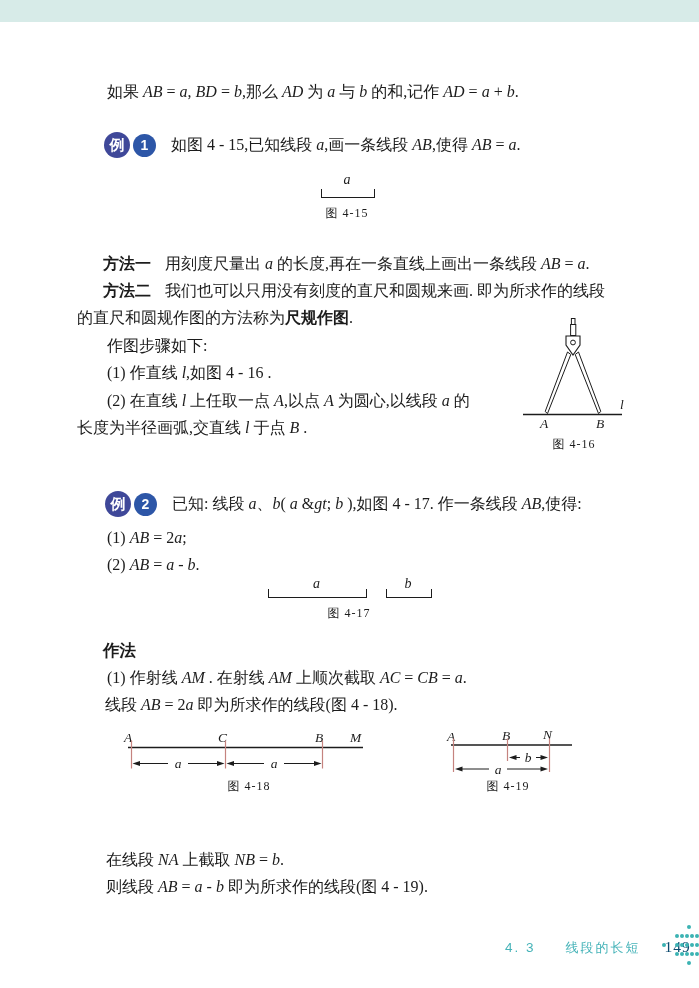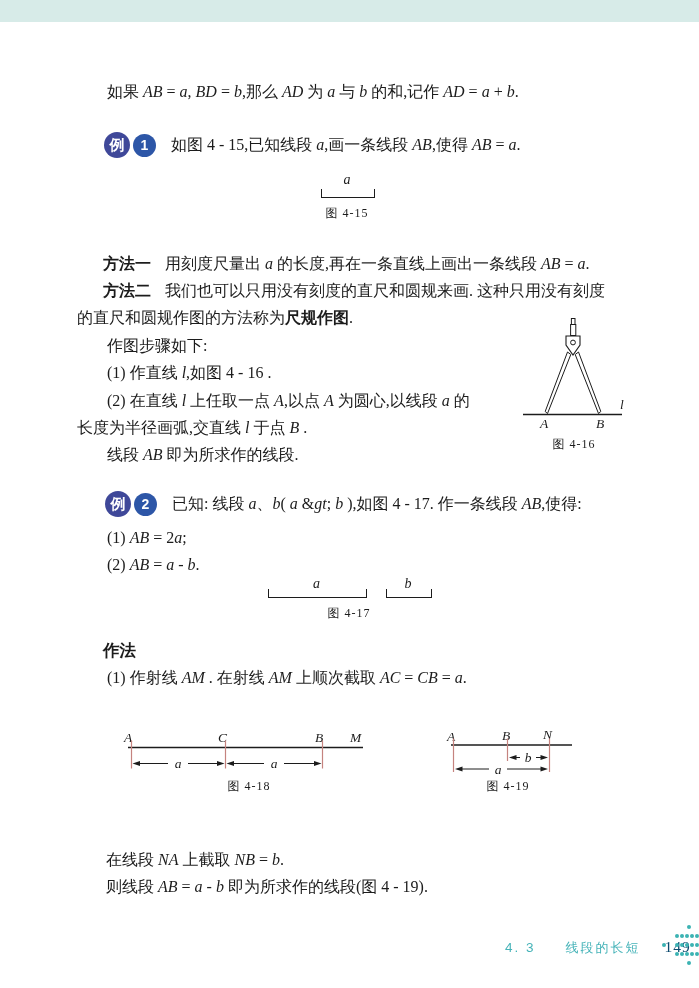--- a/index.html
+++ b/index.html
@@ -53,31 +53,30 @@
   </div>
 
   <div class="figlabel" style="left:321px;top:172px;width:52px;">a</div>
   <div class="seg" style="left:321px;top:189px;width:52px;"></div>
   <div class="caption" style="left:302px;top:205px;width:90px;">图 4-15</div>
 
   <div class="line" style="left:103px;top:252px;">
     <span class="blabel">方法一</span><span>用刻度尺量出 <i>a</i> 的长度,再在一条直线上画出一条线段 <i>AB</i> = <i>a</i>.</span>
   </div>
   <div class="line" style="left:103px;top:279px;">
-    <span class="blabel">方法二</span><span>我们也可以只用没有刻度的直尺和圆规来画. 这种只用没有刻度</span>
+    <span class="blabel">方法二</span><span>我们也可以只用没有刻度的直尺和圆规来画. 即为所求作的线段</span>
   </div>
   <div class="line" style="left:77px;top:306px;">
     <span>的直尺和圆规作图的方法称为</span><span class="bold-inline">尺规作图</span><span>.</span>
   </div>
 
   <div class="line" style="left:107px;top:334px;">作图步骤如下:</div>
   <div class="line" style="left:107px;top:361px;">(1) 作直线 <i>l</i>,如图 4 - 16 .</div>
   <div class="line" style="left:107px;top:389px;">(2) 在直线 <i>l</i> 上任取一点 <i>A</i>,以点 <i>A</i> 为圆心,以线段 <i>a</i> 的</div>
   <div class="line" style="left:77px;top:416px;">长度为半径画弧,交直线 <i>l</i> 于点 <i>B</i> .</div>
-  <div class="line" style="left:107px;top:443px;">线段 <i>AB</i> 即为所求作的线段.</div>
 
   <svg style="left:495px;top:316px;width:170px;height:115px;" viewBox="495 316 170 115">
 
     <line class="fig-stroke" x1="523" y1="414.5" x2="622" y2="414.5" stroke-width="1.3"></line>
 
     <rect x="571.4" y="318.5" width="3.6" height="6" class="fig-stroke" stroke-width="1"></rect>
     <rect x="570.6" y="324.5" width="5.2" height="11" class="fig-stroke" stroke-width="1"></rect>
 
     <polygon points="566,336 580,336 580,345 573,355 566,345" class="fig-stroke" stroke-width="1.1" fill="#fff"></polygon>
     <circle cx="573" cy="342.5" r="2.4" class="fig-stroke" stroke-width="1"></circle>
@@ -100,20 +99,21 @@
   <div class="line" style="left:107px;top:553px;">(2) <i>AB</i> = <i>a</i> - <i>b</i>.</div>
 
   <div class="figlabel" style="left:268px;top:576px;width:97px;">a</div>
   <div class="seg" style="left:268px;top:589px;width:97px;"></div>
   <div class="figlabel" style="left:386px;top:576px;width:44px;">b</div>
   <div class="seg" style="left:386px;top:589px;width:44px;"></div>
   <div class="caption" style="left:304px;top:605px;width:90px;">图 4-17</div>
 
   <div class="line heading" style="left:103px;top:639px;">作法</div>
   <div class="line" style="left:107px;top:666px;">(1) 作射线 <i>AM</i> .  在射线 <i>AM</i> 上顺次截取 <i>AC</i> = <i>CB</i> = <i>a</i>.</div>
+  <div class="line" style="left:105px;top:693px;">线段 <i>AB</i> = 2<i>a</i> 即为所求作的线段(图 4 - 18).</div>
 
   <svg style="left:110px;top:722px;width:260px;height:54px;" viewBox="110 722 260 54">
     <text class="mathtxt" x="124" y="742">A</text>
     <text class="mathtxt" x="218" y="742">C</text>
     <text class="mathtxt" x="315" y="742">B</text>
     <text class="mathtxt" x="350" y="742">M</text>
     <line class="fig-stroke" x1="128" y1="747.5" x2="363" y2="747.5" stroke-width="1.4"></line>
     <line class="red-tick" x1="131.5" y1="740.5" x2="131.5" y2="768.5"></line>
     <line class="red-tick" x1="225.5" y1="740.5" x2="225.5" y2="768.5"></line>
     <line class="red-tick" x1="322.5" y1="740.5" x2="322.5" y2="768.5"></line>

